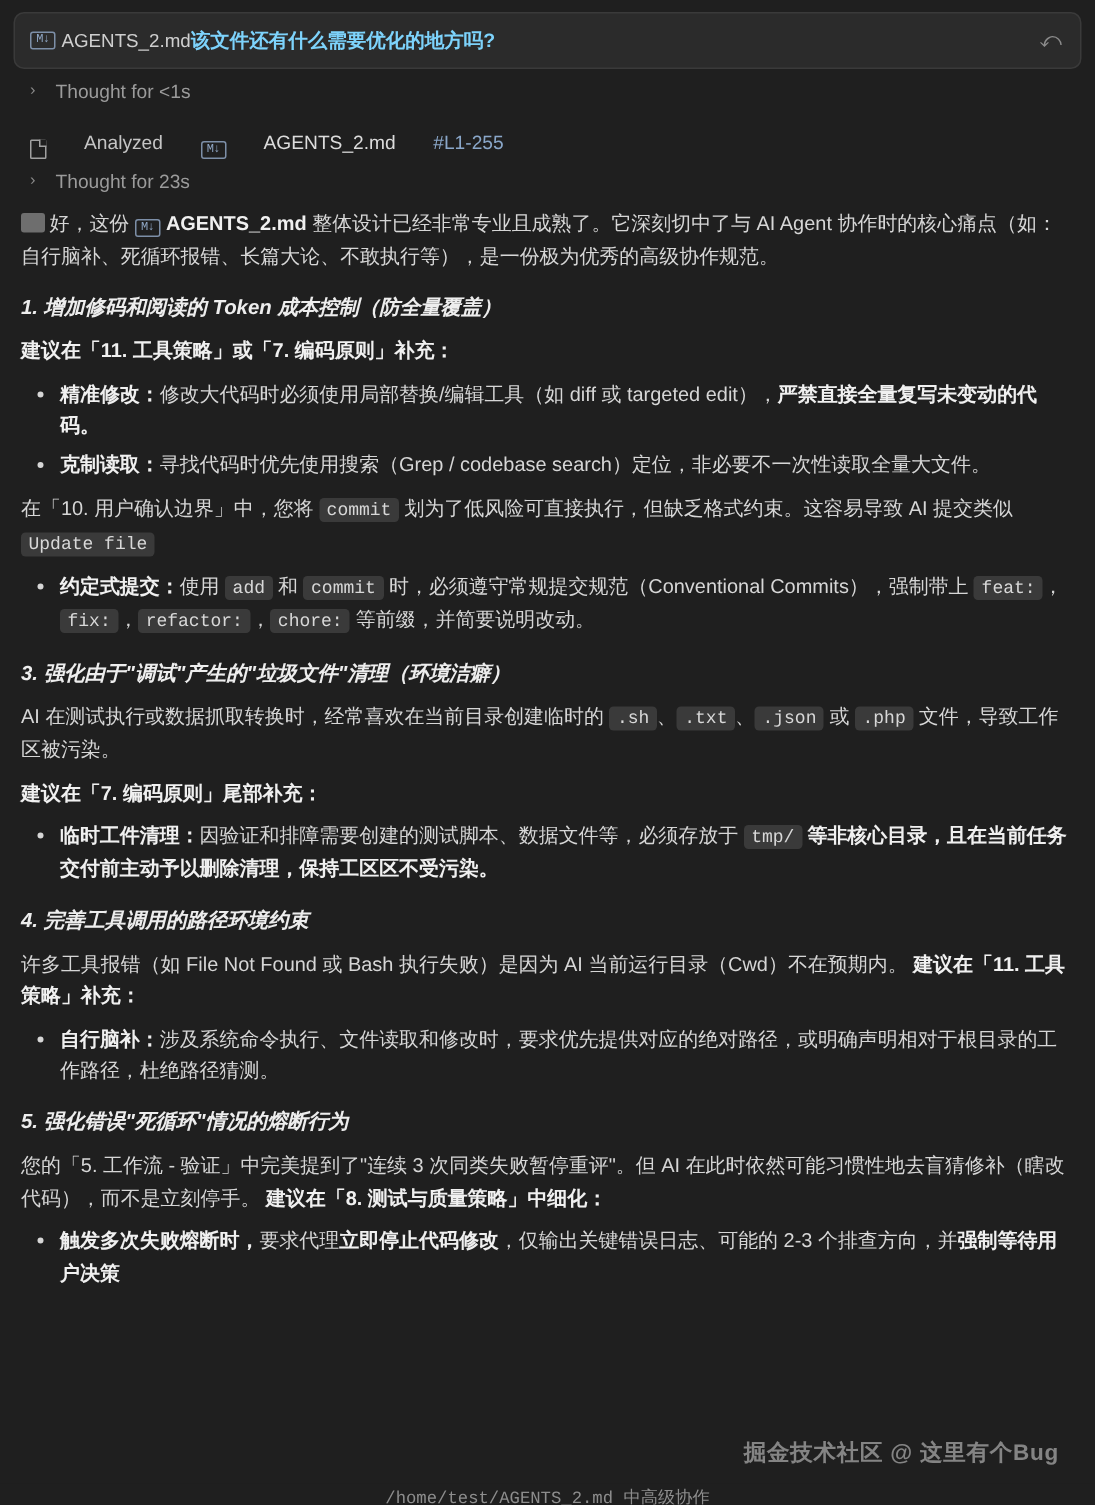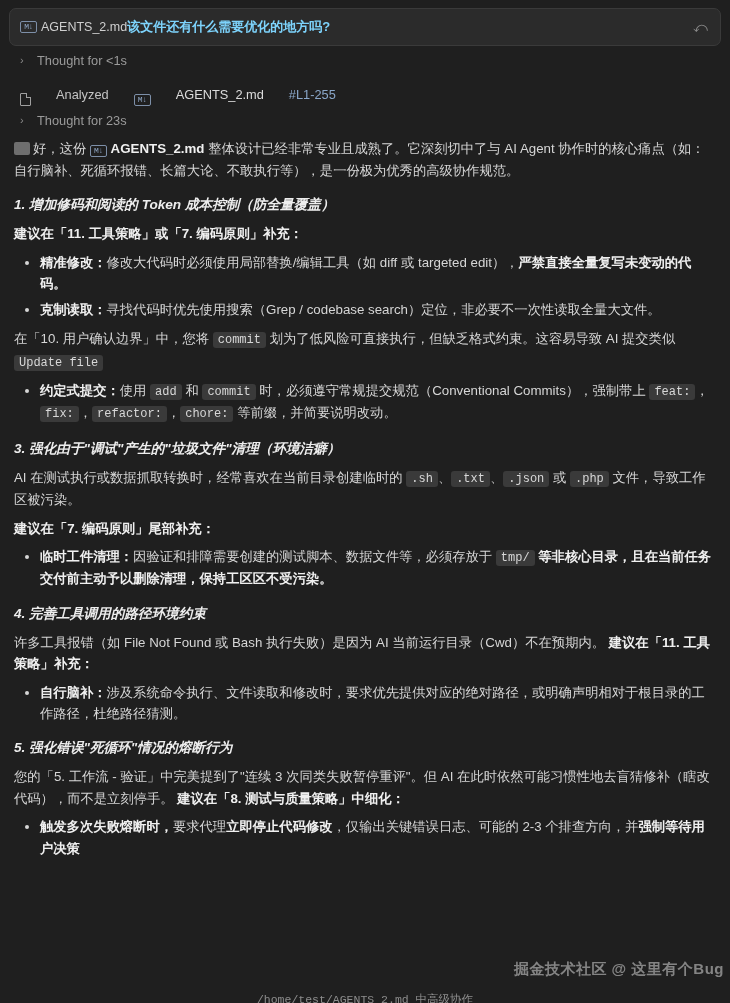--- a/index.html
+++ b/index.html
@@ -158,21 +158,21 @@
     width: 16px; height: 13px;
     background: #6e6e6e;
     border-radius: 2px;
     vertical-align: -2px;
     margin-right: 3px;
   }
 
   
   .watermark {
     position: absolute;
-    right: 6px;
+    right: 24px;
     bottom: 30px;
     font-size: 15px;
     color: rgba(215,215,215,0.55);
     font-weight: bold;
     letter-spacing: 0.5px;
     pointer-events: none;
   }
 
   
   .bottom-path {

